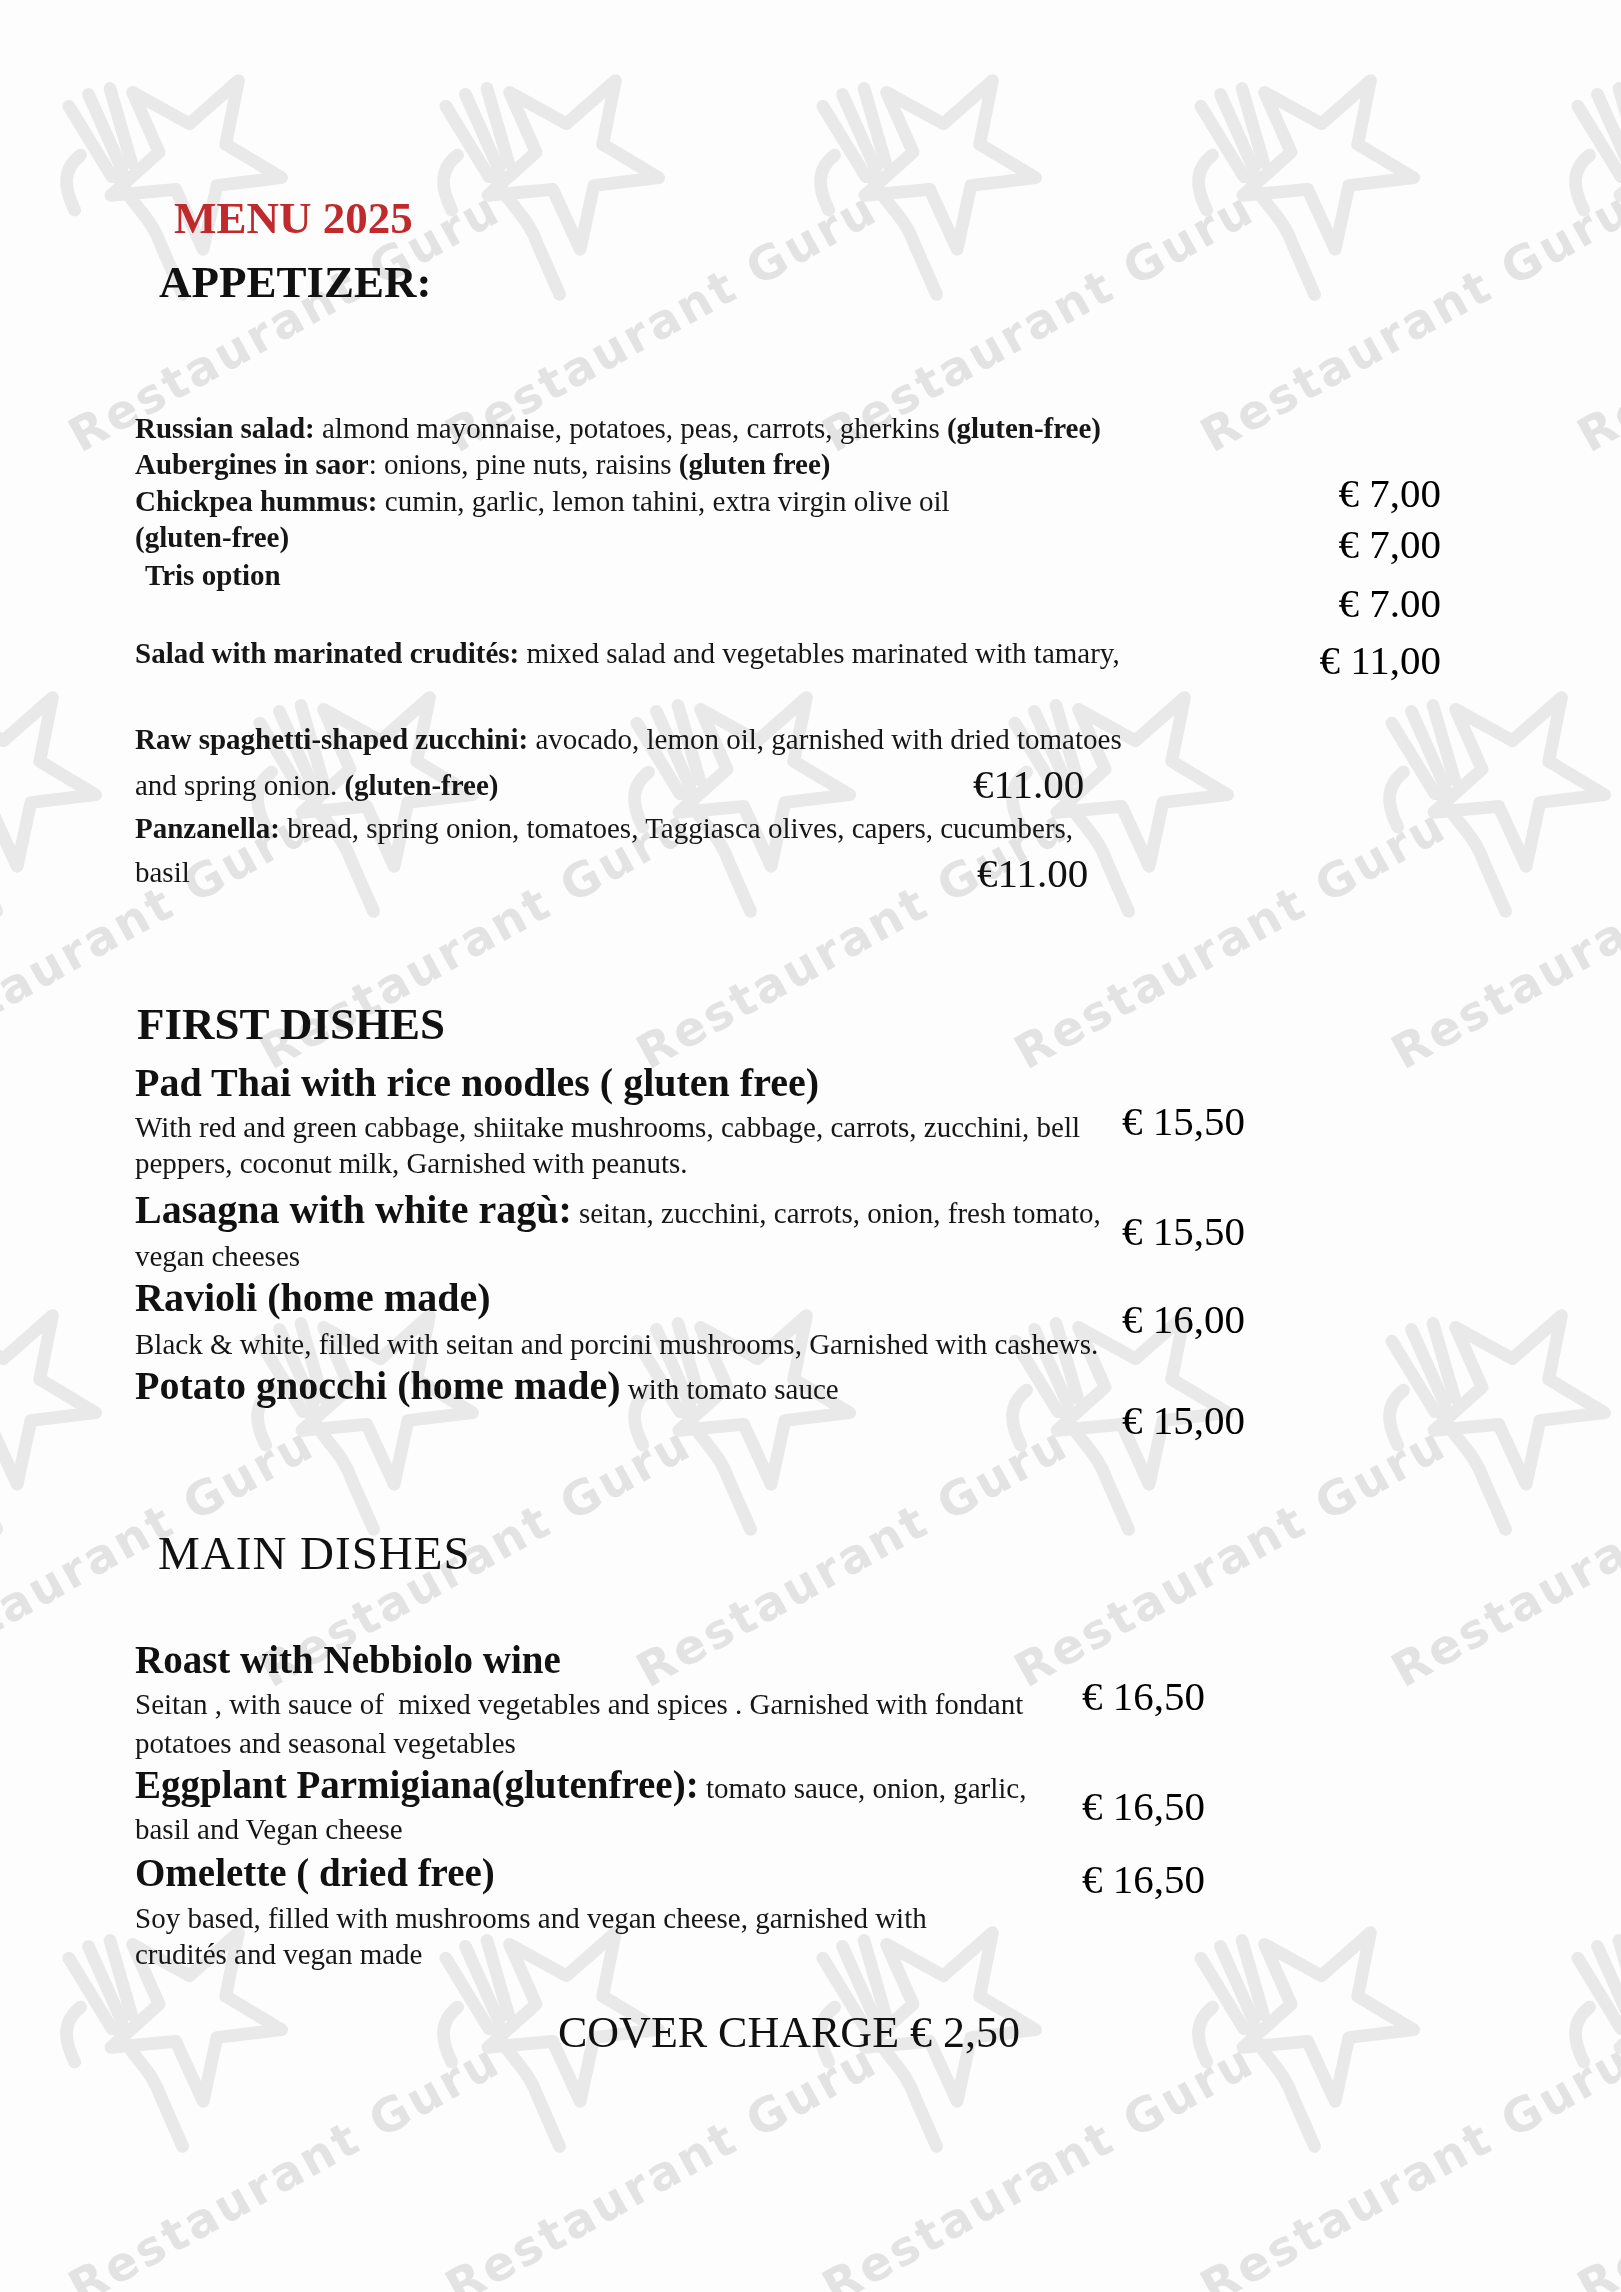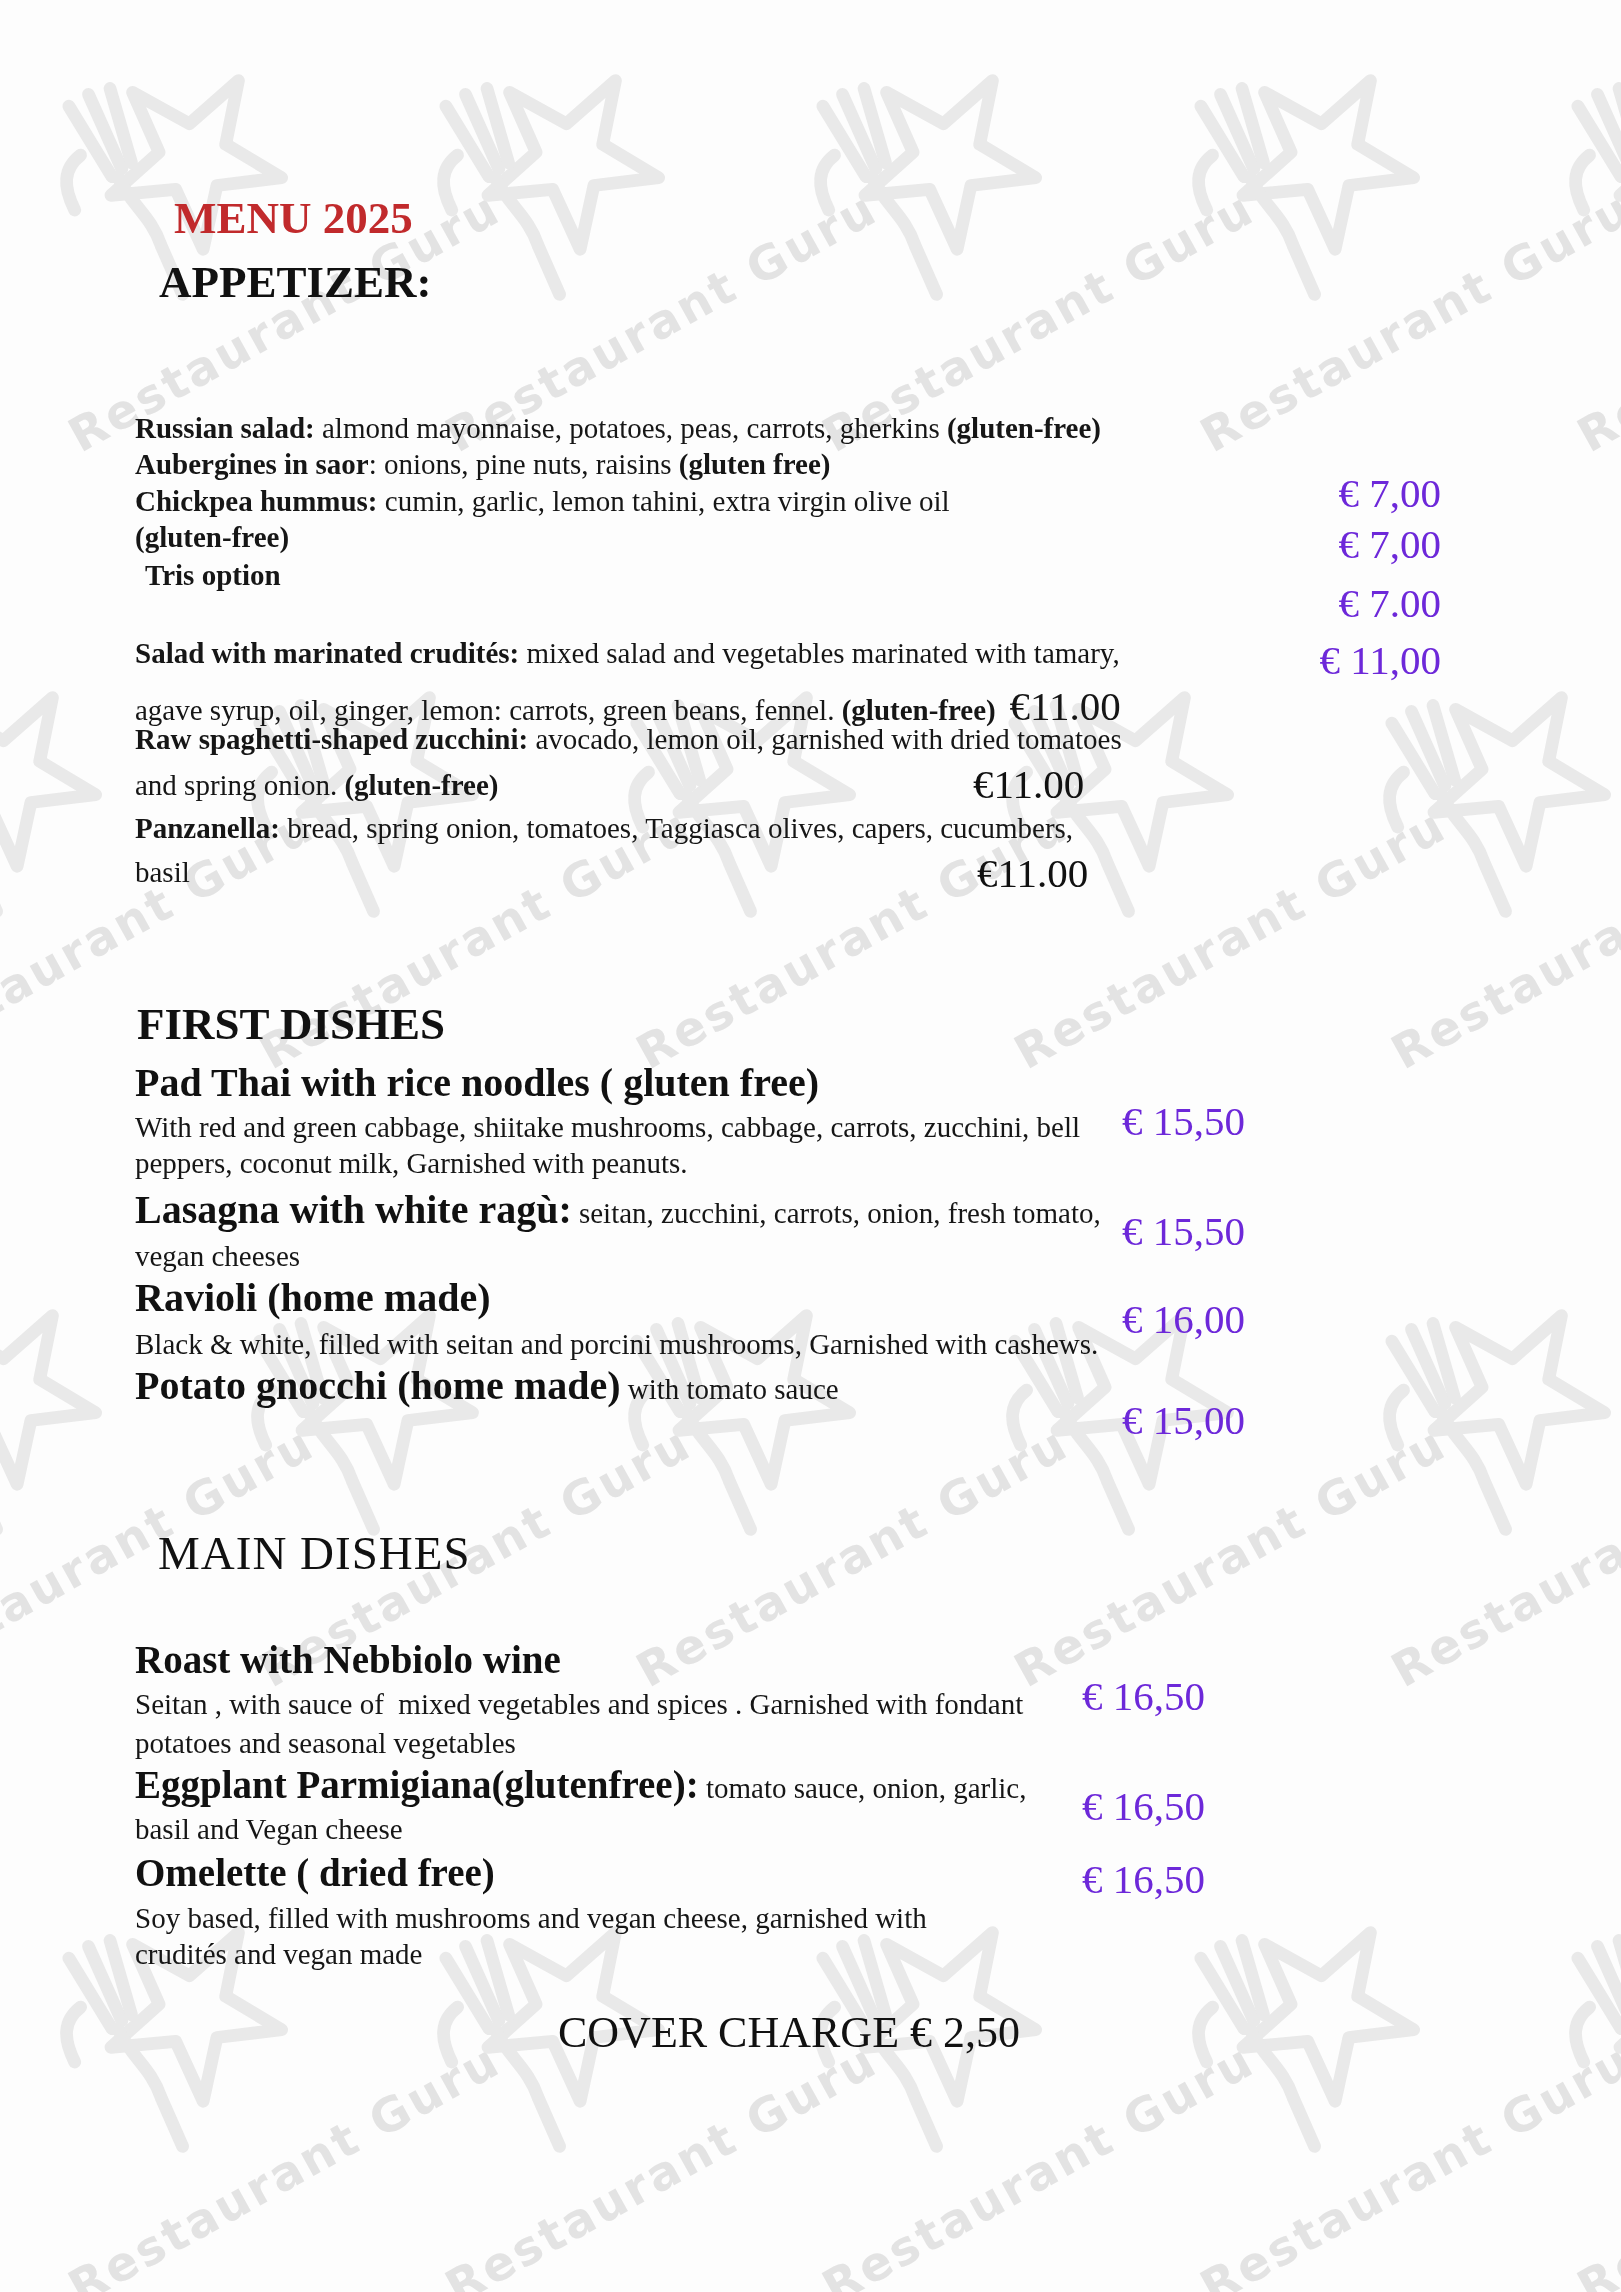--- a/index.html
+++ b/index.html
@@ -14,21 +14,21 @@
   }
   .wm{position:absolute;overflow:visible;pointer-events:none;}
   .wm text{font-family:"DejaVu Sans", sans-serif;font-weight:600;letter-spacing:3px;}
   .line{position:absolute;white-space:pre;font-size:29px;line-height:1.18;color:#161616;}
   .b{font-weight:700;}
   .menu-title{position:absolute;top:192px;left:174px;font-size:45px;font-weight:700;color:#c12a2c;white-space:pre;}
   .sec-title-bold{position:absolute;font-size:45px;font-weight:700;white-space:pre;color:#111;}
   .sec-title-reg{position:absolute;font-size:47px;font-weight:400;white-space:pre;color:#111;letter-spacing:1px;}
   .dish{position:absolute;font-size:40px;font-weight:700;white-space:pre;color:#111;}
   .dish .sfx{font-size:29px;font-weight:400;color:#161616;}
-  .price{position:absolute;font-size:41px;white-space:pre;color:#6d28d9;text-align:right;}
+  .price{position:absolute;font-size:41px;white-space:pre;color:#000000;text-align:right;}
   .ip{font-size:41px;margin-left:13.7px;}
   .ap{position:absolute;font-size:41px;white-space:pre;color:#111;}
   .cover{position:absolute;top:2007px;left:0;right:43px;text-align:center;font-size:44px;white-space:pre;color:#111;}
 </style>
 </head>
 <body>
 
 <div class="page">
 
   <div id="wm-layer">
@@ -262,21 +262,20 @@
   <div class="line" style="top:484px;left:135px;"><span class="b">Chickpea hummus:</span><span> cumin, garlic, lemon tahini, extra virgin olive oil</span></div>
   <div class="line" style="top:520px;left:135px;"><span class="b">(gluten-free)</span></div>
   <div class="line" style="top:558px;left:145px;"><span class="b">Tris option</span></div>
 
   <div class="price" style="top:469px;right:180px;">€ 7,00</div>
   <div class="price" style="top:520px;right:180px;">€ 7,00</div>
   <div class="price" style="top:579px;right:180px;">€ 7.00</div>
   <div class="price" style="top:636px;right:180px;">€ 11,00</div>
 
   <div class="line" style="top:636px;left:135px;"><span class="b">Salad with marinated crudités:</span><span> mixed salad and vegetables marinated with tamary,</span></div>
-  <div class="line" style="top:682px;left:135px;"><span>agave syrup, oil, ginger, lemon: carrots, green beans, fennel. </span><span class="b">(gluten-free)</span><span class="ip">€11.00</span></div>
   <div class="line" style="top:722px;left:135px;"><span class="b">Raw spaghetti-shaped zucchini:</span><span> avocado, lemon oil, garnished with dried tomatoes</span></div>
   <div class="line" style="top:768px;left:135px;"><span>and spring onion. </span><span class="b">(gluten-free)</span><span class="ap" style="left:838px;top:-7.8px;">€11.00</span></div>
   <div class="line" style="top:811px;left:135px;"><span class="b">Panzanella:</span><span> bread, spring onion, tomatoes, Taggiasca olives, capers, cucumbers,</span></div>
   <div class="line" style="top:855px;left:135px;"><span>basil</span><span class="ap" style="left:842px;top:-5.9px;">€11.00</span></div>
 
   <div class="sec-title-bold" style="top:998px;left:137px;">FIRST DISHES</div>
 
   <div class="dish" style="top:1059px;left:135px;"><span>Pad Thai with rice noodles ( gluten free)</span></div>
   <div class="line" style="top:1146px;left:135px;">peppers, coconut milk, Garnished with peanuts.</div>
   <div class="line" style="top:1110px;left:135px;">With red and green cabbage, shiitake mushrooms, cabbage, carrots, zucchini, bell</div>

